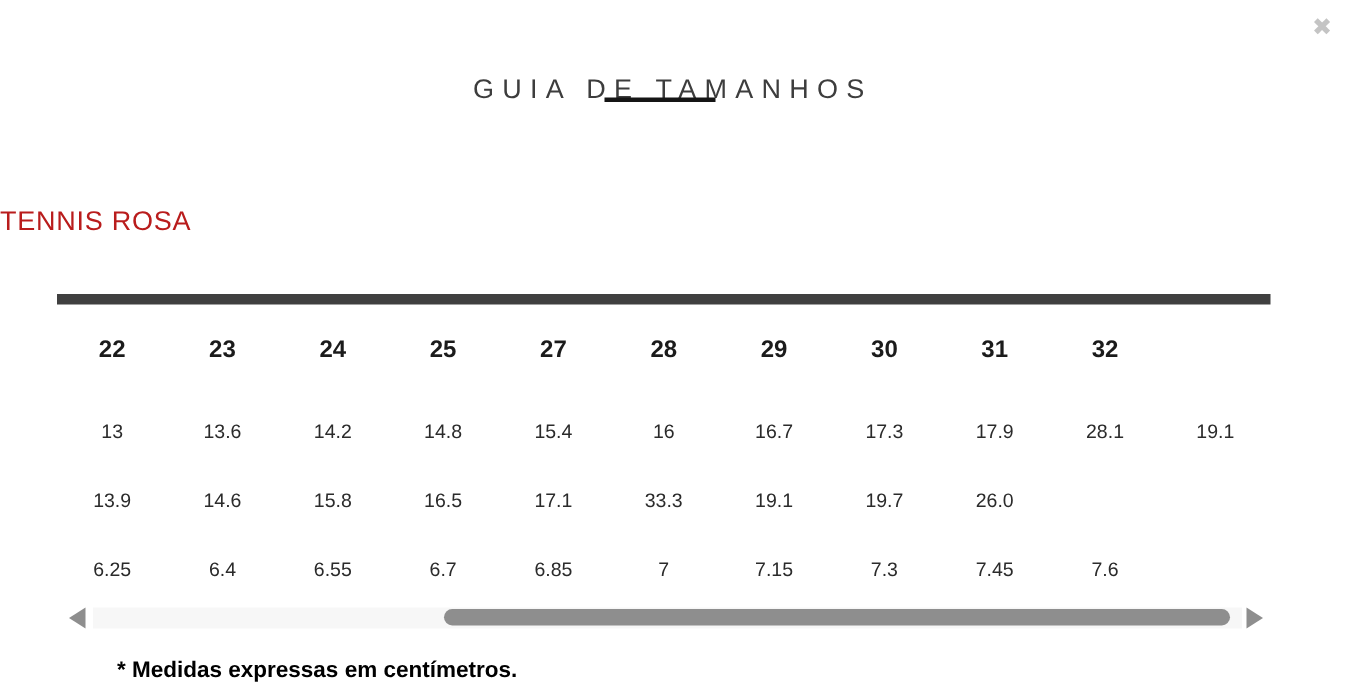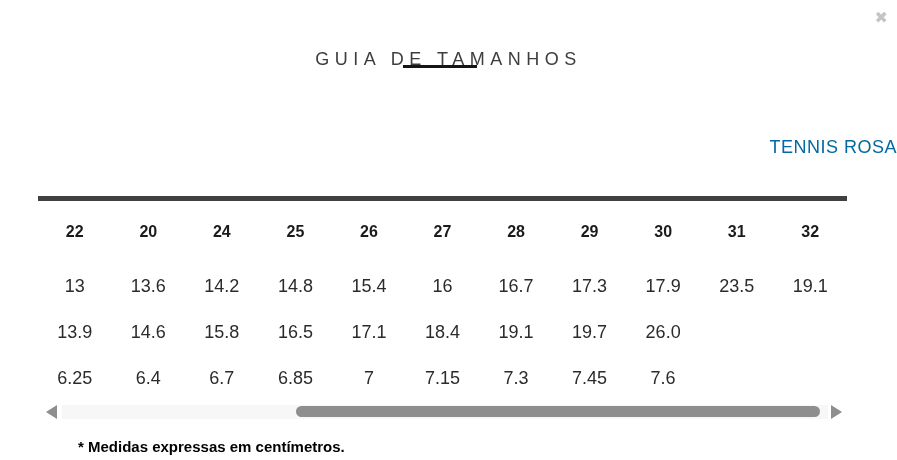--- a/index.html
+++ b/index.html
@@ -19,33 +19,33 @@
     letter-spacing: 5.5px; color: #3d3d3d;
   }
   .title-underline {
     position: absolute; top: 65px; left: 50%;
     transform: translateX(calc(-50% - 9px));
     width: 74px; height: 3px; background: #151515;
   }
 
   .product-name {
     position: absolute; top: 137px; left: 0; right: 0; margin: 0;
-    text-align: right; font-size: 18px; font-weight: 400;
-    letter-spacing: 0.5px; color: #0369a1;
+    text-align: left; font-size: 18px; font-weight: 400;
+    letter-spacing: 0.5px; color: #b91c1c;
   }
 
   .size-table {
     position: absolute; top: 196px; left: 38px; width: 809px;
-    border-top: 5px solid #404040;
+    border-top: 7px solid #404040;
   }
   .row { display: grid; grid-template-columns: repeat(11, 1fr); }
   .row.header { height: 62px; line-height: 62px; }
   .row.header .cell { font-weight: 700; font-size: 16px; color: #1b1b1b; }
   .row.values { height: 46px; line-height: 46px; }
-  .row.values .cell { font-weight: 400; font-size: 18px; color: #2b2b2b; }
+  .row.values .cell { font-weight: 400; font-size: 13px; color: #2b2b2b; }
   .cell { text-align: center; white-space: nowrap; }
 
   .scroll-arrow-left {
     position: absolute; top: 405px; left: 46px; width: 0; height: 0; cursor: pointer;
     border-top: 7px solid transparent; border-bottom: 7px solid transparent;
     border-right: 11px solid #8e8e8e;
   }
   .scroll-arrow-right {
     position: absolute; top: 405px; left: 831px; width: 0; height: 0; cursor: pointer;
     border-top: 7px solid transparent; border-bottom: 7px solid transparent;
@@ -75,58 +75,58 @@
   </button>
 
   <h1 class="modal-title">GUIA DE TAMANHOS</h1>
   <div class="title-underline"></div>
 
   <h2 class="product-name">TENNIS ROSA</h2>
 
   <div class="size-table">
       <div class="row header">
         <span class="cell">22</span>
-        <span class="cell">20</span>
+        <span class="cell">23</span>
         <span class="cell">24</span>
         <span class="cell">25</span>
-        <span class="cell">26</span>
         <span class="cell">27</span>
         <span class="cell">28</span>
         <span class="cell">29</span>
         <span class="cell">30</span>
         <span class="cell">31</span>
         <span class="cell">32</span>
       </div>
       <div class="row values">
         <span class="cell">13</span>
         <span class="cell">13.6</span>
         <span class="cell">14.2</span>
         <span class="cell">14.8</span>
         <span class="cell">15.4</span>
         <span class="cell">16</span>
         <span class="cell">16.7</span>
         <span class="cell">17.3</span>
         <span class="cell">17.9</span>
-        <span class="cell">23.5</span>
+        <span class="cell">28.1</span>
         <span class="cell">19.1</span>
       </div>
       <div class="row values">
         <span class="cell">13.9</span>
         <span class="cell">14.6</span>
         <span class="cell">15.8</span>
         <span class="cell">16.5</span>
         <span class="cell">17.1</span>
-        <span class="cell">18.4</span>
+        <span class="cell">33.3</span>
         <span class="cell">19.1</span>
         <span class="cell">19.7</span>
         <span class="cell">26.0</span>
       </div>
       <div class="row values">
         <span class="cell">6.25</span>
         <span class="cell">6.4</span>
+        <span class="cell">6.55</span>
         <span class="cell">6.7</span>
         <span class="cell">6.85</span>
         <span class="cell">7</span>
         <span class="cell">7.15</span>
         <span class="cell">7.3</span>
         <span class="cell">7.45</span>
         <span class="cell">7.6</span>
       </div>
     </div>
 

